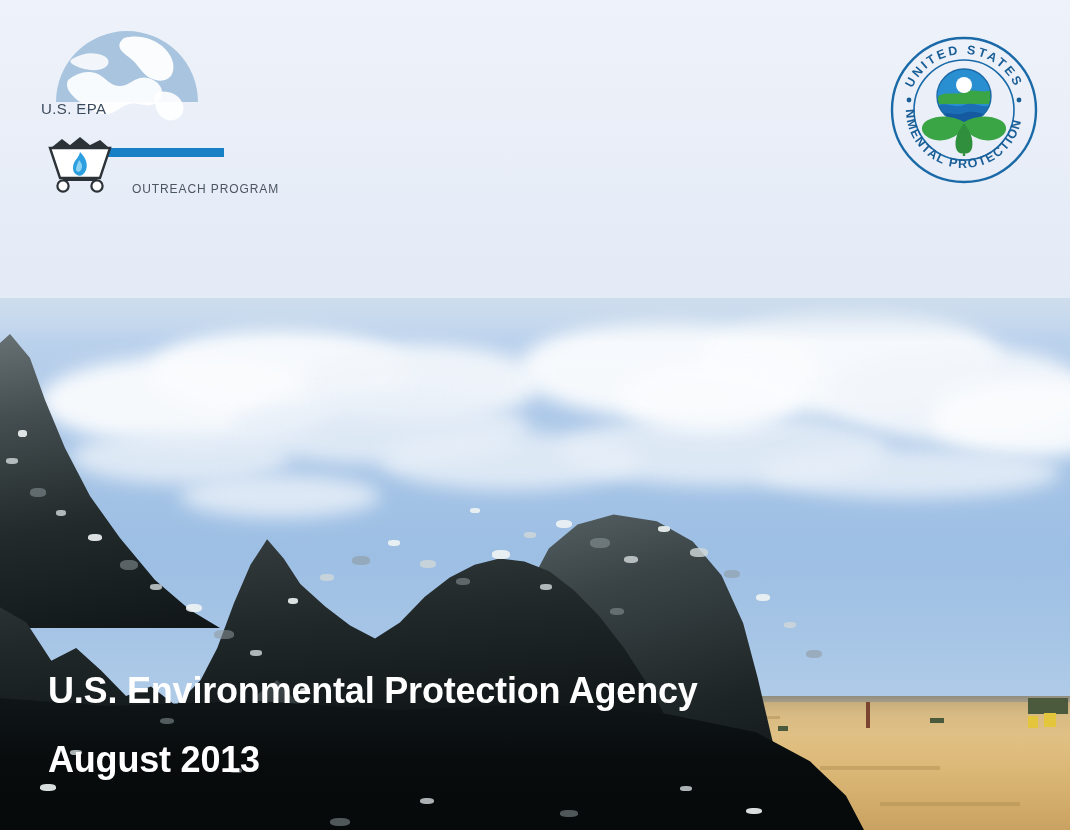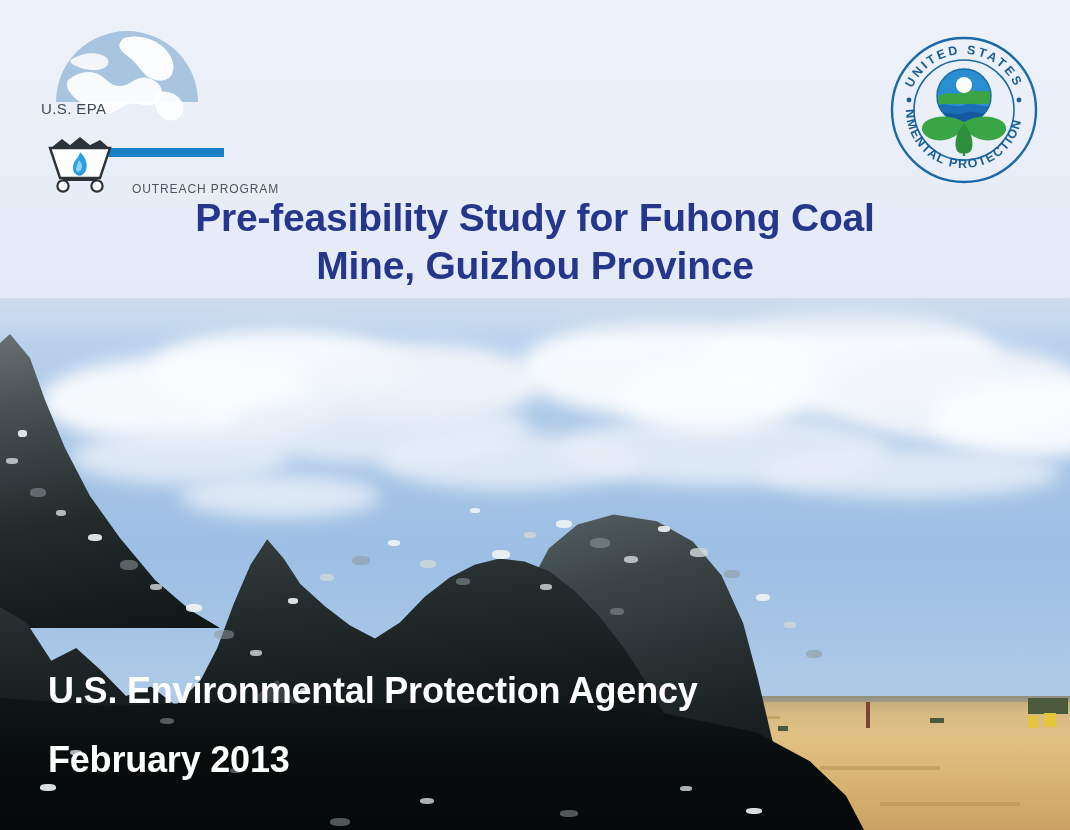--- a/index.html
+++ b/index.html
@@ -427,23 +427,19 @@
              C48,113 64,112 74,104 C78,100 80,96 80,92 Z" fill="#3aa545"></path>
     <path d="M80,92 C90,86 104,84 116,90 C122,93 124,99 120,104
              C112,113 96,112 86,104 C82,100 80,96 80,92 Z" fill="#3aa545"></path>
     <path d="M80,94 C74,100 70,110 72,118 C73,123 78,125 81,122
              C86,116 86,104 80,94 Z" fill="#2f8f3c"></path>
     <path d="M80,94 C86,100 90,110 88,118 C87,123 82,125 79,122
              C74,116 74,104 80,94 Z" fill="#2f8f3c"></path>
     <line x1="80" y1="94" x2="80" y2="126" stroke="#2f8f3c" stroke-width="2.4"></line>
   </svg>
 
-  <div class="title">
-    <div>Pre-feasibility Study for Fuhong Coal</div>
-    <div>Mine, Guizhou Province</div>
-  </div>
 
   <div class="footer">
     <div>U.S. Environmental Protection Agency</div>
-    <div>February 2013</div>
+    <div>August 2013</div>
   </div>
 
 </div>
 
 </body></html>

